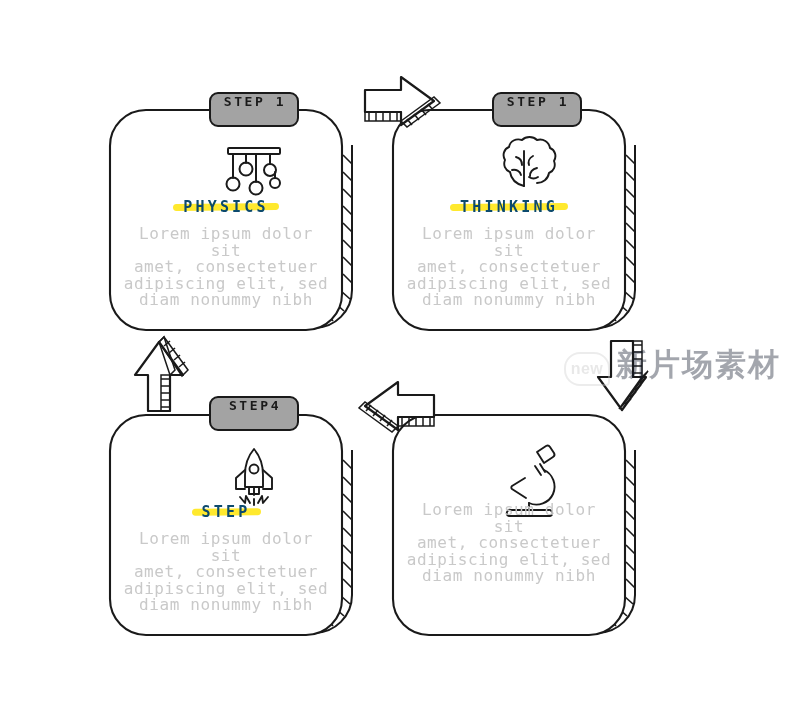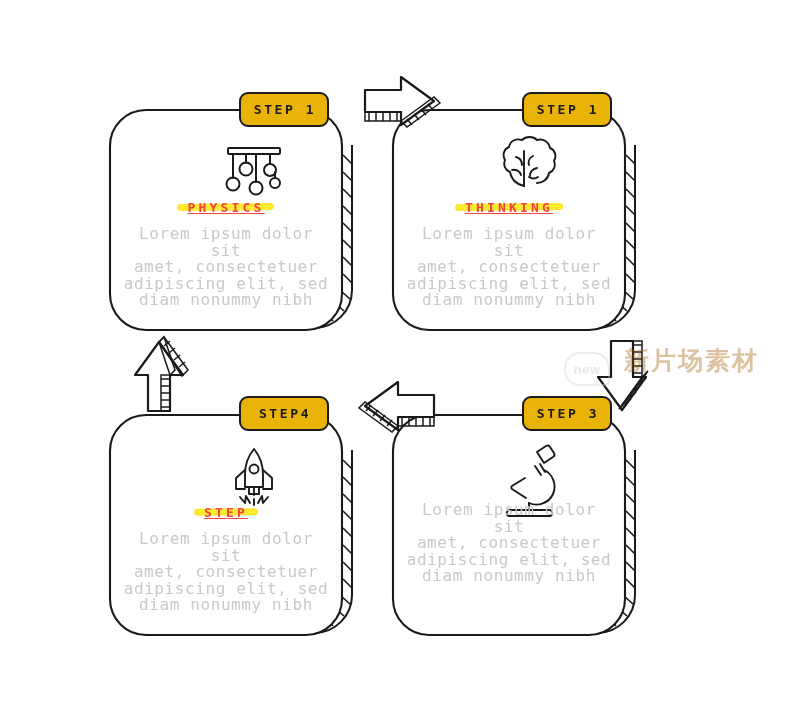--- a/index.html
+++ b/index.html
@@ -31,46 +31,44 @@
     top:52%;
     height:7px;
     background:#ffe92e;
     border-radius:4px;
     transform:translateY(-50%) rotate(-0.6deg);
     z-index:0;
   }
   .card-title{
     position:relative;z-index:1;
     font-family:"DejaVu Sans Mono", monospace;
-    font-size:13px;
+    font-size:15px;
     font-weight:700;
     letter-spacing:3.2px;
-    color:#ef4444;
+    color:#0c4a6e;
     white-space:nowrap;
-    text-decoration:underline;
   }
   .card-body{
     font-family:"DejaVu Sans Mono", monospace;
     font-size:16px;
     line-height:16.5px;
     letter-spacing:0.6px;
     color:#c9c9c9;
     white-space:pre-line;
   }
 
   
   .badge{
     position:absolute;
-    background:#eab308;
+    background:#a3a3a3;
     border:2.2px solid #1a1a1a;
     border-radius:9px;
     height:31px;
-    display:flex;align-items:center;justify-content:center;
+    display:flex;justify-content:center;
     z-index:20;
-    margin-left:30px;
   }
   .badge span{
     font-family:"DejaVu Sans Mono", monospace;
     font-size:13px;
     font-weight:700;
     letter-spacing:2.6px;
     color:#1a1a1a;
     padding-left:2px;
   }
 
@@ -85,28 +83,28 @@
   }
   .wm-logo{
     position:absolute;left:8px;top:12px;
     width:42px;height:30px;
     border:2px solid #cfcfcf;
     border-radius:16px 16px 4px 16px;
     display:flex;align-items:center;justify-content:center;
   }
   .wm-logo span{
     font-family:"Liberation Sans",sans-serif;
-    font-size:13px;color:#c4c4c4;font-weight:700;letter-spacing:.5px;
+    font-size:16px;color:#c4c4c4;font-weight:700;letter-spacing:.5px;
   }
   .wm-text{
-    position:absolute;left:68px;top:4px;
+    position:absolute;left:60px;top:4px;
     font-family:"DejaVu Sans",sans-serif;
-    font-size:25px;
+    font-size:31px;
     font-weight:700;
-    color:#a16207;
+    color:#0f172a;
     letter-spacing:2px;
     white-space:nowrap;
   }
 </style>
 </head>
 <body>
 
 <div id="stage">
 
   <svg class="svg-layer" viewBox="0 0 800 727">
@@ -358,23 +356,20 @@
     </g>
 
   </svg>
 
   <div class="badge" style="left:209px;top:92px;width:86px;">
     <span>STEP 1</span>
   </div>
   <div class="badge" style="left:492px;top:92px;width:86px;">
     <span>STEP 1</span>
   </div>
-  <div class="badge" style="left:492px;top:396px;width:86px;">
-    <span>STEP 3</span>
-  </div>
   <div class="badge" style="left:209px;top:396px;width:86px;">
     <span>STEP4</span>
   </div>
 
   <div class="card" style="left:122px;top:197px;">
     <div class="card-title-wrap">
       <span class="hl"></span>
       <span class="card-title">PHYSICS</span>
     </div>
     <div class="card-body">Lorem ipsum dolor sit

